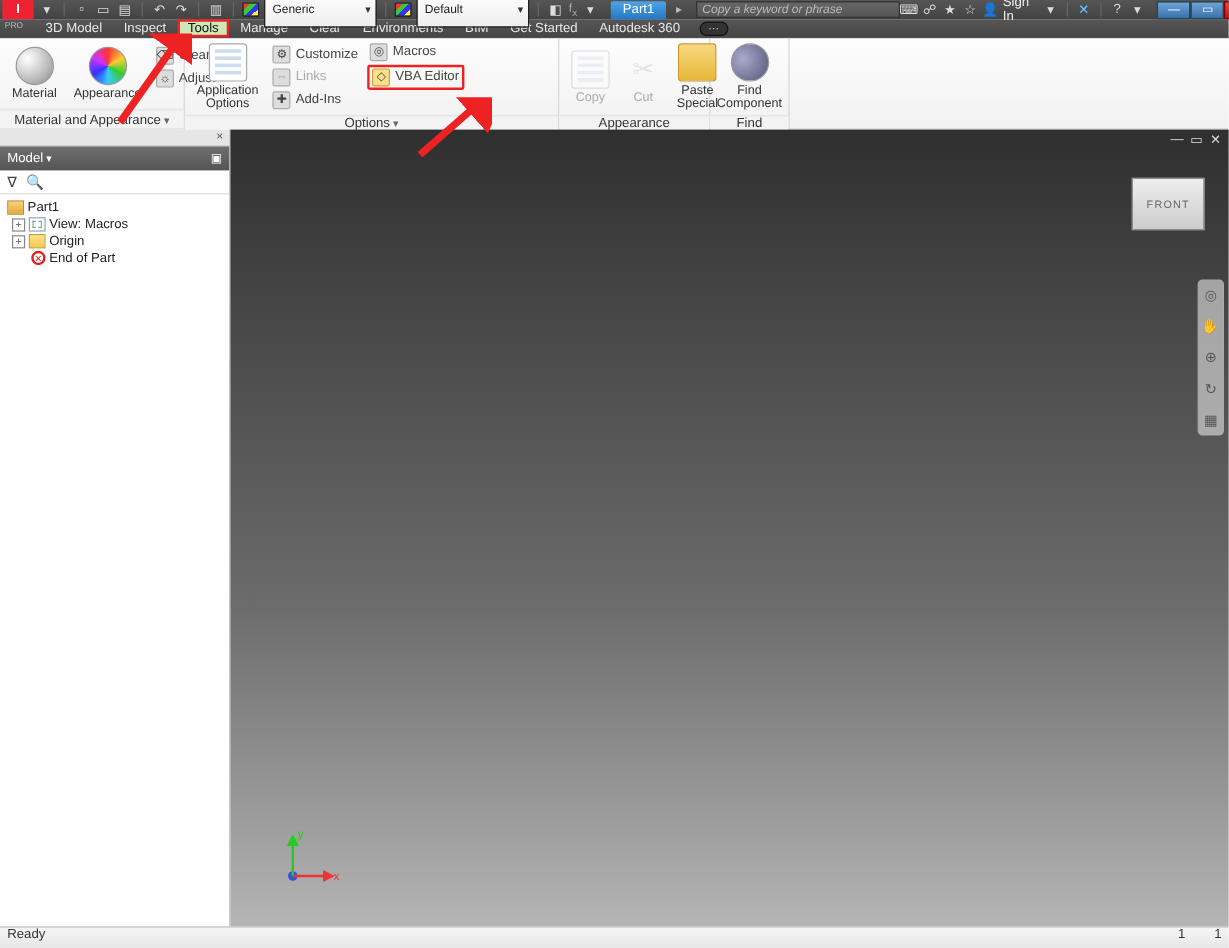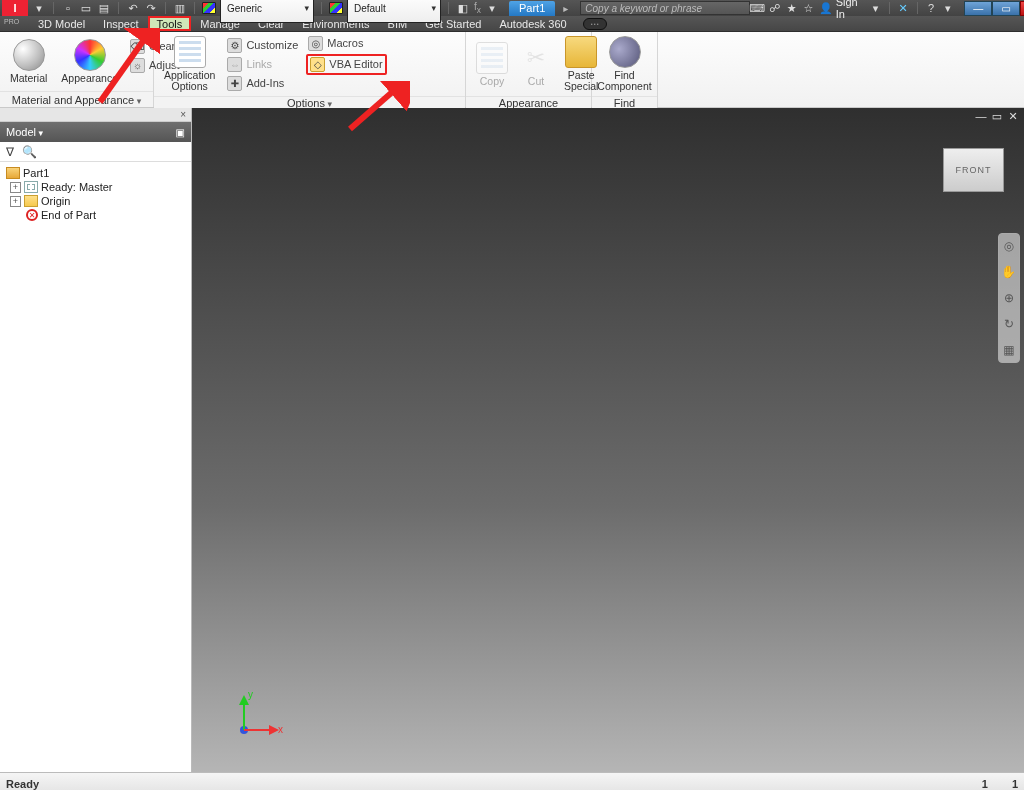--- a/index.html
+++ b/index.html
@@ -80,21 +80,21 @@
     .tico.end::after { content:"✕"; color:#d22; font-size:8px; position:absolute; inset:0; display:flex; align-items:center; justify-content:center; }
     
     .viewport { flex:1; position:relative; background: linear-gradient(#2f2f2f 0%, #6c6c6c 60%, #b5b5b5 100%); }
     .mdi-btns { position:absolute; top:2px; right:4px; display:flex; gap:2px; color:#ddd; font-size:11px; }
     .mdi-btns span { cursor:pointer; width:14px; text-align:center; }
     .viewcube { position:absolute; top:40px; right:20px; width:61px; height:44px; background:linear-gradient(#eee,#ccc); border:1px solid #999; display:flex; align-items:center; justify-content:center; font-size:9px; color:#666; letter-spacing:1px; }
     .navbar { position:absolute; top:125px; right:4px; width:22px; background:rgba(230,230,230,.6); border:1px solid #aaa; border-radius:4px; padding:4px 0; display:flex; flex-direction:column; align-items:center; gap:10px; }
     .navbar span { width:16px; height:16px; display:flex; align-items:center; justify-content:center; font-size:12px; color:#555; cursor:pointer; }
     .axes { position:absolute; left:40px; bottom:30px; width:60px; height:60px; }
     
-    .statusbar { position:absolute; left:0; right:0; bottom:0; height:18px; background:linear-gradient(#f5f5f5,#e6e6e6); border-top:1px solid #bbb; display:flex; align-items:flex-end; font-size:11px; color:#333; padding:0 6px;font-weight:bold; }
+    .statusbar { position:absolute; left:0; right:0; bottom:0; height:18px; background:linear-gradient(#f5f5f5,#e6e6e6); border-top:1px solid #bbb; display:flex; align-items:flex-start; font-size:11px; color:#333; padding:0 6px; }
     .statusbar .right { margin-left:auto; display:flex; gap:24px; }
   </style>
 </head>
 <body>
 
 <div class="qat">
   <div class="qat-left">
     <div class="i-logo">
         <span>I</span>
       </div>
@@ -287,21 +287,21 @@
       <span style="font-weight:bold">🔍</span>
     </div>
     <div class="tree">
       <div class="tree-row">
         <span class="tico part"></span>
         <span>Part1</span>
       </div>
       <div class="tree-row" style="padding-left:8px">
         <span class="tw">+</span>
         <span class="tico view"></span>
-        <span>Ready: Master</span>
+        <span>View: Macros</span>
       </div>
       <div class="tree-row" style="padding-left:8px">
         <span class="tw">+</span>
         <span class="tico folder"></span>
         <span>Origin</span>
       </div>
       <div class="tree-row" style="padding-left:24px">
         <span class="tico end"></span>
         <span>End of Part</span>
       </div>

